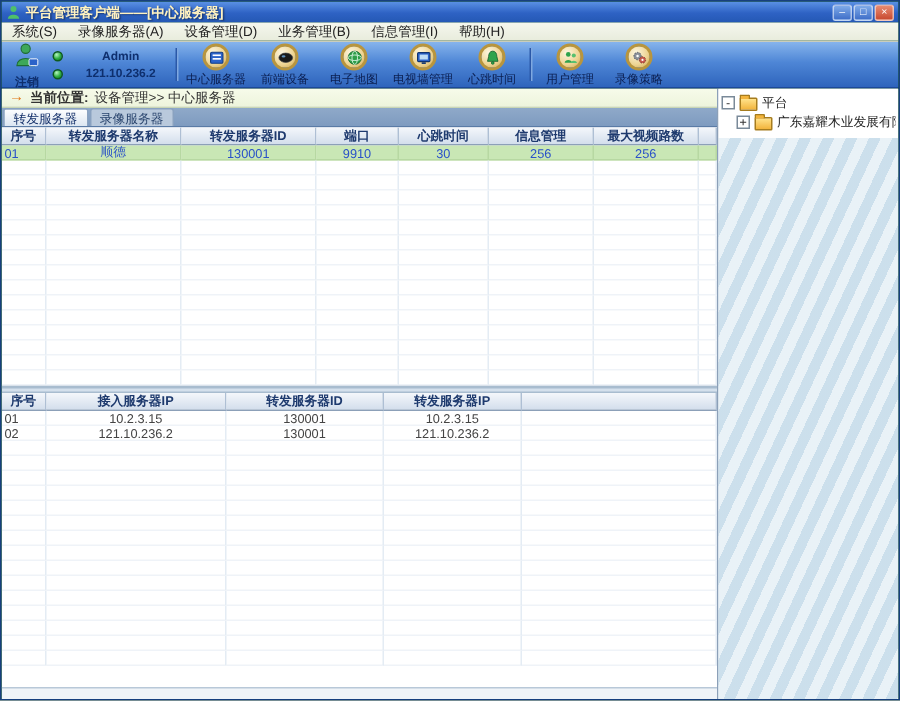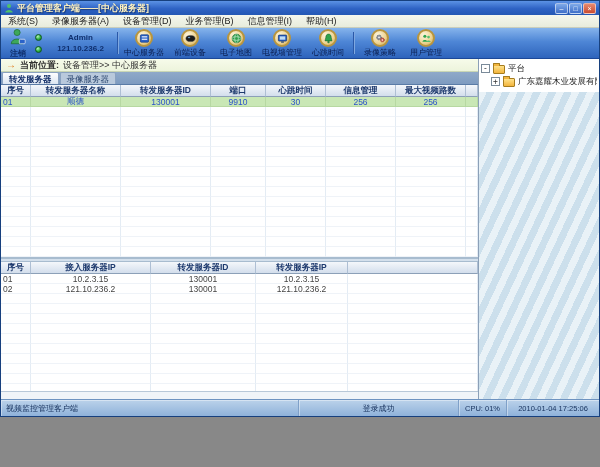--- a/index.html
+++ b/index.html
@@ -1,18 +1,18 @@
 <!DOCTYPE html>
 <html><head>
 <meta charset="utf-8">
 <style>
   * { box-sizing: border-box; margin: 0; padding: 0; }
   body { font-family: "Liberation Sans", sans-serif; background:#888; }
   .window{
-    width:600px;height:417px;display:flex;flex-direction:column;
+    width:600px;height:467px;display:flex;flex-direction:column;
     border:1px solid #17407E;background:#14532d;overflow:hidden;
     font-family:"Liberation Sans",sans-serif;
   }
   
   .titlebar{
     height:14px;flex:0 0 14px;display:flex;align-items:center;padding:0 3px;gap:3px;
     background:linear-gradient(180deg,#5B92E5 0%,#2E62C4 55%,#2458B4 100%);
   }
   .title-icon svg{display:block}
   .title-text{font-size:9px;font-weight:bold;color:#FFF2C0;white-space:nowrap;
@@ -65,21 +65,21 @@
   .bc-path{font-size:9px;color:#333}
   
   .tabstrip{
     height:13px;flex:0 0 13px;display:flex;align-items:flex-end;gap:1px;padding-left:1px;
     background:linear-gradient(180deg,#8FA9C9,#7E9BC0);border-bottom:1px solid #5A7BA6;
   }
   .tab{
     padding:0 6px;font-size:8.5px;line-height:12px;height:12px;white-space:nowrap;cursor:pointer;
     background:#B9C9DC;color:#2A456E;border:1px solid #8AA2C0;border-bottom:none;border-radius:2px 2px 0 0;
   }
-  .tab.active{background:linear-gradient(#FDFEFF,#DCE6F2);font-weight:bold;color:#14306A}
+  .tab.active{background:linear-gradient(#FDFEFF,#DCE6F2);font-weight:normal;color:#14306A}
   
   .grid{position:relative;overflow:hidden;background:#fff}
   .grid-top{flex:0 0 173px;height:173px;border-bottom:1px solid #A8BCCF}
   .grid-bottom{flex:1}
   .trow{display:flex;height:10px}
   .trow.thead{height:12px}
   .th{
     background:linear-gradient(180deg,#F4F7FB,#D3DEEC);
     border-right:1px solid #AEBFD4;border-bottom:1px solid #8CA0B8;
     font-size:8.5px;font-weight:bold;color:#1E3A6E;
@@ -221,38 +221,38 @@
             </svg>
           </span>
           <span class="tb-lbl">心跳时间</span>
         </div>
       </div>
     <div class="tb-sep"></div>
     <div class="tb-group" id="tb-extra">
         <div class="tb-btn">
           <span class="tb-ico">
             <svg width="11" height="11" viewBox="0 0 12 12">
+              <circle cx="4.2" cy="3.6" r="1.7" fill="#2FA34C"></circle>
+              <path d="M1.6 9.6 C1.6 6.9 6.8 6.9 6.8 9.6 Z" fill="#2FA34C"></path>
+              <circle cx="8.2" cy="4.4" r="1.5" fill="#57C06F"></circle>
+              <path d="M5.9 9.8 C5.9 7.6 10.5 7.6 10.5 9.8 Z" fill="#57C06F"></path>
+            </svg>
+          </span>
+          <span class="tb-lbl">用户管理</span>
+        </div>
+        <div class="tb-btn">
+          <span class="tb-ico">
+            <svg width="11" height="11" viewBox="0 0 12 12">
               <circle cx="4.4" cy="4.8" r="2.7" fill="#8A8F98" stroke="#4A4F58" stroke-width="0.7" stroke-dasharray="1 1"></circle>
               <circle cx="4.4" cy="4.8" r="0.9" fill="#fff"></circle>
               <circle cx="8" cy="7.6" r="2.3" fill="#C65B4E" stroke="#7E352C" stroke-width="0.7" stroke-dasharray="1 1"></circle>
               <circle cx="8" cy="7.6" r="0.8" fill="#fff"></circle>
             </svg>
           </span>
           <span class="tb-lbl">录像策略</span>
-        </div>
-        <div class="tb-btn">
-          <span class="tb-ico">
-            <svg width="11" height="11" viewBox="0 0 12 12">
-              <circle cx="4.2" cy="3.6" r="1.7" fill="#2FA34C"></circle>
-              <path d="M1.6 9.6 C1.6 6.9 6.8 6.9 6.8 9.6 Z" fill="#2FA34C"></path>
-              <circle cx="8.2" cy="4.4" r="1.5" fill="#57C06F"></circle>
-              <path d="M5.9 9.8 C5.9 7.6 10.5 7.6 10.5 9.8 Z" fill="#57C06F"></path>
-            </svg>
-          </span>
-          <span class="tb-lbl">用户管理</span>
         </div>
       </div>
   </div>
 
   <div class="content">
 
     <div class="left-pane">
       <div class="breadcrumb">
         <span class="bc-arrow">→</span>
         <span class="bc-prefix">当前位置:</span>
@@ -587,20 +587,14 @@
           <span class="expand-box">+</span>
           <span class="folder"></span>
           <span class="tree-label">广东嘉耀木业发展有限公司</span>
         </div>
       </div>
       <div class="pattern-fill"></div>
     </div>
 
   </div>
 
-  <div class="statusbar">
-    <div class="seg seg-app">视频监控管理客户端</div>
-    <div class="seg seg-login">登录成功</div>
-    <div class="seg seg-cpu">CPU: 01%</div>
-    <div class="seg seg-time">2010-01-04 17:25:06</div>
-  </div>
 
 </div>
 
 </body></html>

